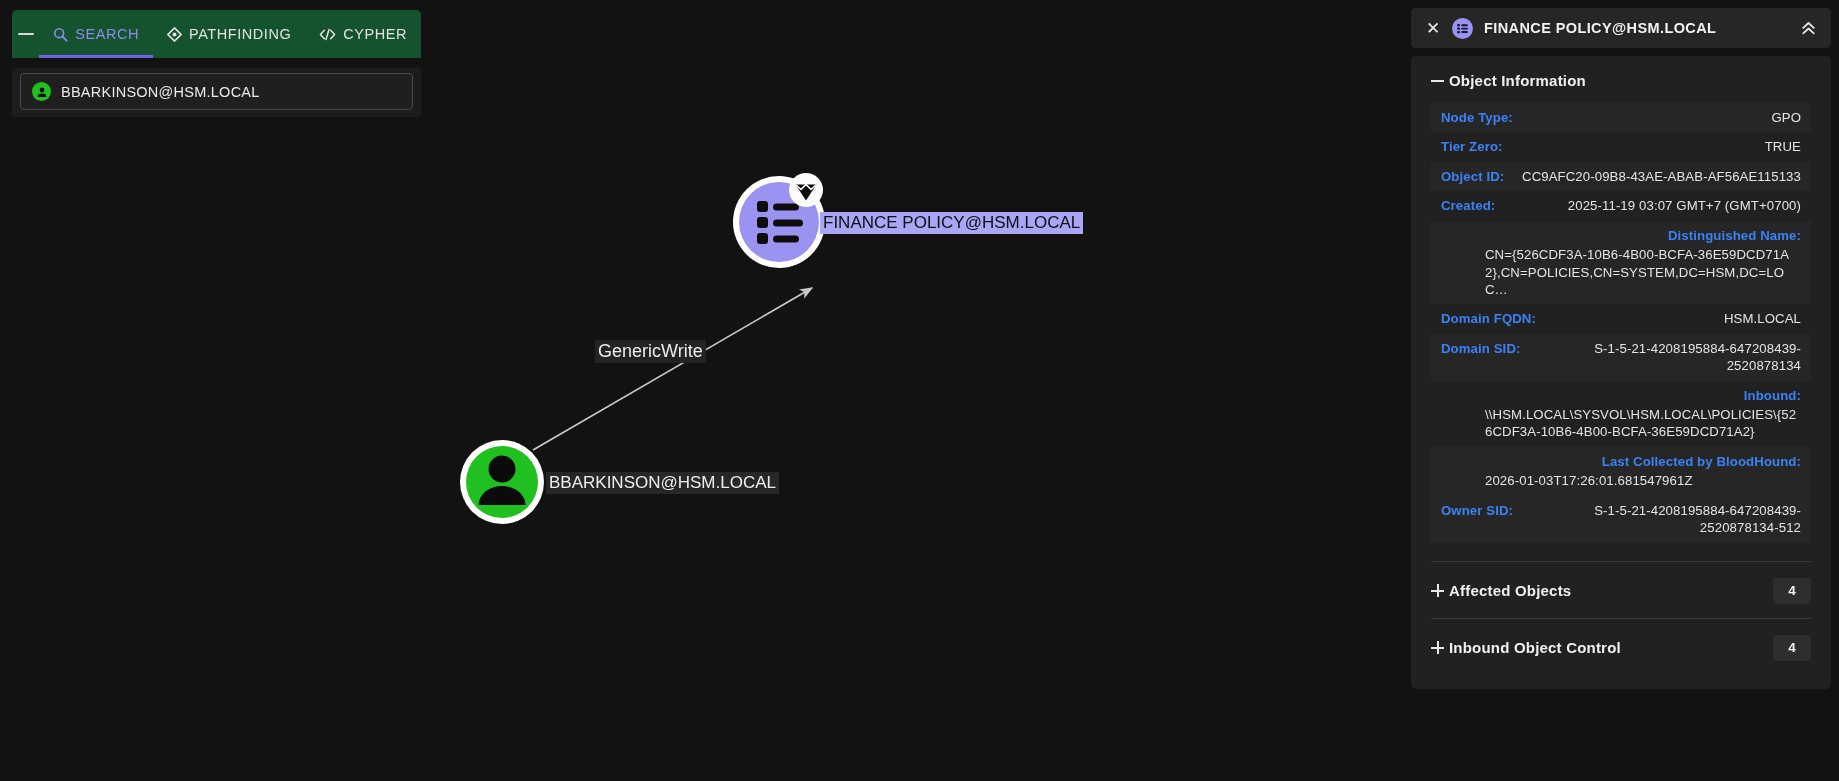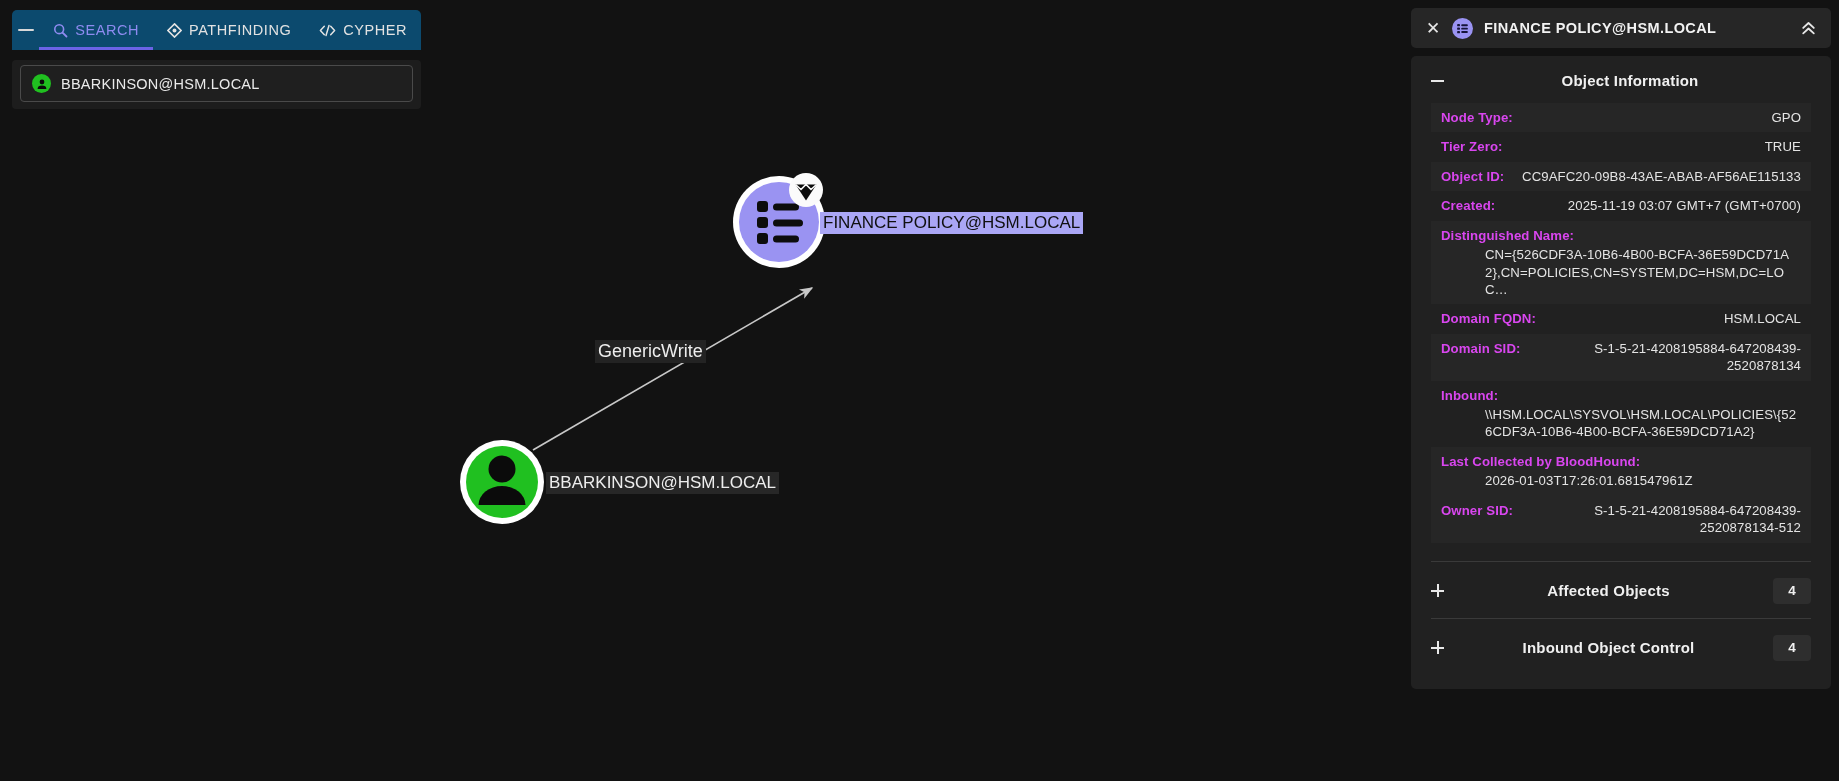--- a/index.html
+++ b/index.html
@@ -18,23 +18,23 @@
   }
   .graph-svg { position: absolute; left: 0; top: 0; width: 1839px; height: 781px; }
 
   
   .search-widget {
     position: absolute; left: 12px; top: 10px;
     width: 409px;
   }
   .tabbar {
     display: flex; align-items: stretch;
-    background: #0c4a6e;
+    background: #14532d;
     border-radius: 5px 5px 0 0;
-    height: 40px;
+    height: 48px;
     width: 409px;
     overflow: hidden;
     text-align: center;
   }
   .collapse-btn {
     width: 54px; display: flex; align-items: center; justify-content: center;
     color: #d8d8d8; cursor: pointer;
   }
   .dash-glyph { display:block; width: 16px; height: 2px; background:#d8d8d8; border-radius:1px; }
   .tab {
@@ -116,21 +116,20 @@
     background: #212121;
     border-radius: 5px;
     padding: 0 0 14px 0;
     max-height: 716px;
     overflow: hidden;
   }
   .section-head {
     display: flex; align-items: center; gap: 5px;
     padding: 16px 20px 14px 20px;
     cursor: pointer;
-    text-align: center;
   }
   .pm-glyph {
     width: 13px; height: 13px; position: relative; flex: 0 0 auto;
   }
   .pm-glyph .h { position:absolute; top:5.5px; left:0; width:13px; height:2px; background:#e8e8e8; }
   .pm-glyph .v { position:absolute; left:5.5px; top:0; width:2px; height:13px; background:#e8e8e8; }
   .section-title {
     color: #f0f0f0; font-size: 15px; font-weight: 700; letter-spacing: .2px;
     flex: 1 1 auto;
   }
@@ -145,21 +144,21 @@
 
   .kv-list { padding: 0 20px; }
   .kv {
     display: flex; align-items: flex-start; justify-content: space-between;
     gap: 14px;
     padding: 6px 10px;
     font-size: 13.2px;
     line-height: 1.32;
   }
   .kv.zebra { background: #262626; }
-  .kv .k { color: #d946ef; font-weight: 700; white-space: nowrap; letter-spacing: .1px; }
+  .kv .k { color: #3b82f6; font-weight: 700; white-space: nowrap; letter-spacing: .1px; text-align: right; }
   .kv .v { color: #e4e4e4; text-align: right; letter-spacing: .1px; }
   .kv.stacked { display: block; }
   .kv.stacked .k { display: block; margin-bottom: 2px; }
   .kv.stacked .v { display: block; text-align: left; word-break: break-all; margin-left: 44px; }
 
   
   .glabel {
     position: absolute;
     font-family: "Liberation Sans", sans-serif;
     white-space: nowrap;

